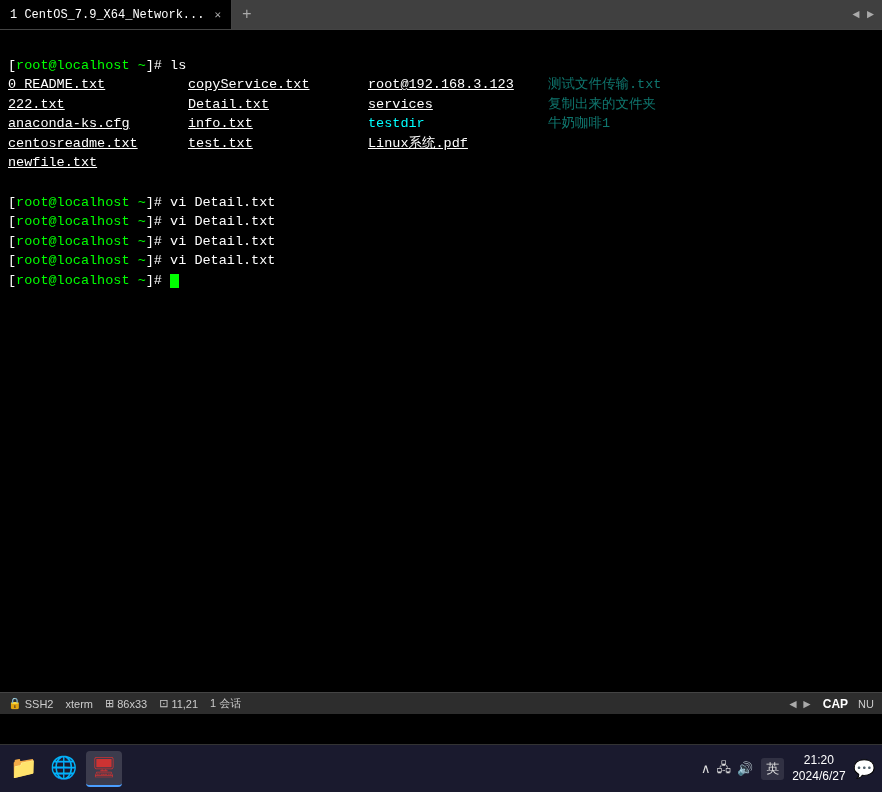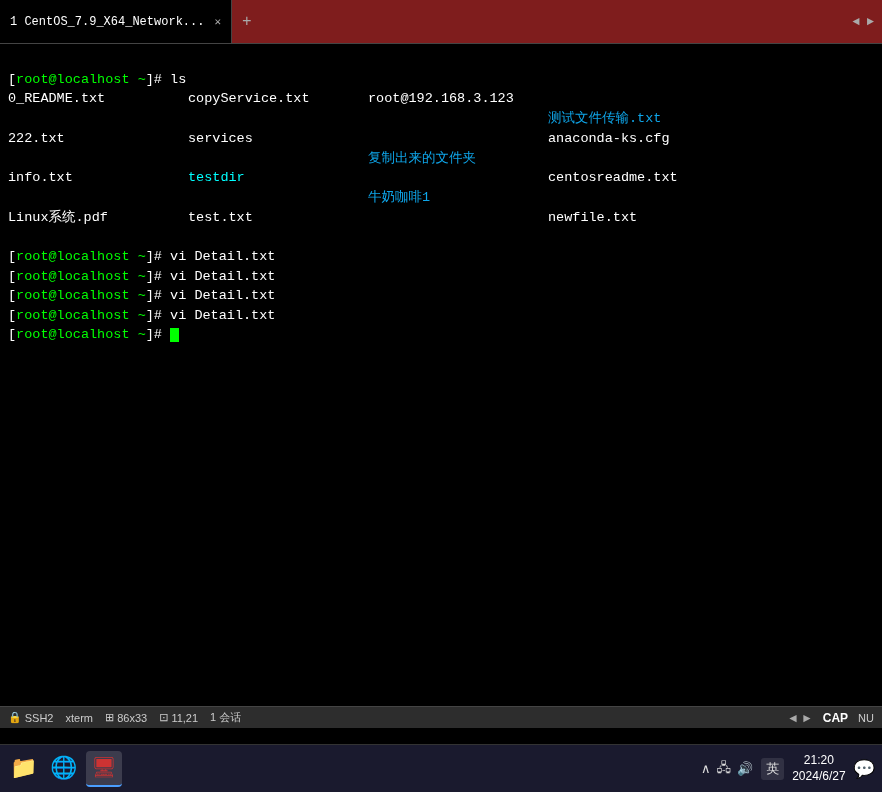--- a/index.html
+++ b/index.html
@@ -7,22 +7,22 @@
       width: 882px;
       height: 792px;
       background: #000;
       font-family: 'Courier New', Courier, monospace;
       overflow: hidden;
       position: relative;
     }
 
     
     .title-bar {
-      background: #7f1d1d;
-      height: 44px;
+      background: #404040;
+      height: 30px;
       display: flex;
       align-items: center;
       border-bottom: 1px solid #444;
       position: relative;
     }
     .title-tab {
       background: #000;
       color: #fff;
       font-size: 12px;
       padding: 0 10px;
@@ -70,22 +70,22 @@
       white-space: pre;
     }
     .prompt-bracket { color: #fff; }
     .prompt-user { color: #00ff00; }
     .prompt-tilde { color: #00ff00; }
     .prompt-hash { color: #fff; }
     .cmd { color: #fff; }
 
     .col-cyan { color: #00ffff; }
     .col-red { color: #ff5555; }
-    .col-white { color: #ffffff; }
-    .col-chinese { color: #0ea5e9; margin-top: 20px; }
+    .col-white { color: #ffffff; text-decoration: underline; }
+    .col-chinese { color: #0f766e; }
 
     .cursor {
       display: inline-block;
       background: #00ff00;
       width: 9px;
       height: 14px;
       vertical-align: text-bottom;
     }
 
     
@@ -220,31 +220,32 @@
 
 <div class="terminal">
 <span class="prompt-bracket">[</span><span class="prompt-user">root@localhost</span> <span class="prompt-tilde">~</span><span class="prompt-bracket">]</span><span class="prompt-hash">#</span> <span class="cmd">ls</span>
 <div class="ls-grid">
   <span class="ls-item col-white">0_README.txt</span>
   <span class="ls-item col-white">copyService.txt</span>
   <span class="ls-item col-white">root@192.168.3.123</span>
   <span class="ls-item col-chinese">测试文件传输.txt</span>
 
   <span class="ls-item col-white">222.txt</span>
+  <span class="ls-item col-white">Detail.txt</span>
   <span class="ls-item col-white">services</span>
   <span class="ls-item col-chinese">复制出来的文件夹</span>
 
   <span class="ls-item col-white">anaconda-ks.cfg</span>
   <span class="ls-item col-white">info.txt</span>
   <span class="ls-item col-cyan">testdir</span>
   <span class="ls-item col-chinese">牛奶咖啡1</span>
 
   <span class="ls-item col-white">centosreadme.txt</span>
+  <span class="ls-item col-white">test.txt</span>
   <span class="ls-item col-white">Linux系统.pdf</span>
-  <span class="ls-item col-white">test.txt</span>
   <span class="ls-item"></span>
 
   <span class="ls-item col-white">newfile.txt</span>
   <span class="ls-item"></span>
 </div>
 <span class="prompt-bracket">[</span><span class="prompt-user">root@localhost</span> <span class="prompt-tilde">~</span><span class="prompt-bracket">]</span><span class="prompt-hash">#</span> <span class="cmd">vi Detail.txt</span>
 <span class="prompt-bracket">[</span><span class="prompt-user">root@localhost</span> <span class="prompt-tilde">~</span><span class="prompt-bracket">]</span><span class="prompt-hash">#</span> <span class="cmd">vi Detail.txt</span>
 <span class="prompt-bracket">[</span><span class="prompt-user">root@localhost</span> <span class="prompt-tilde">~</span><span class="prompt-bracket">]</span><span class="prompt-hash">#</span> <span class="cmd">vi Detail.txt</span>
 <span class="prompt-bracket">[</span><span class="prompt-user">root@localhost</span> <span class="prompt-tilde">~</span><span class="prompt-bracket">]</span><span class="prompt-hash">#</span> <span class="cmd">vi Detail.txt</span>
 <span class="prompt-bracket">[</span><span class="prompt-user">root@localhost</span> <span class="prompt-tilde">~</span><span class="prompt-bracket">]</span><span class="prompt-hash">#</span> <span class="cursor"> </span>

